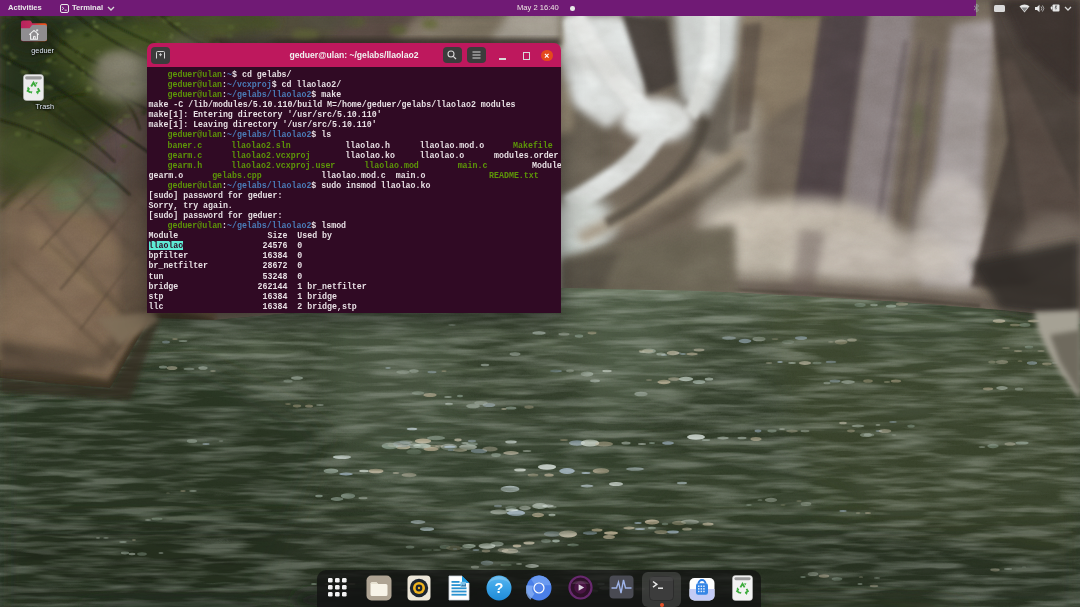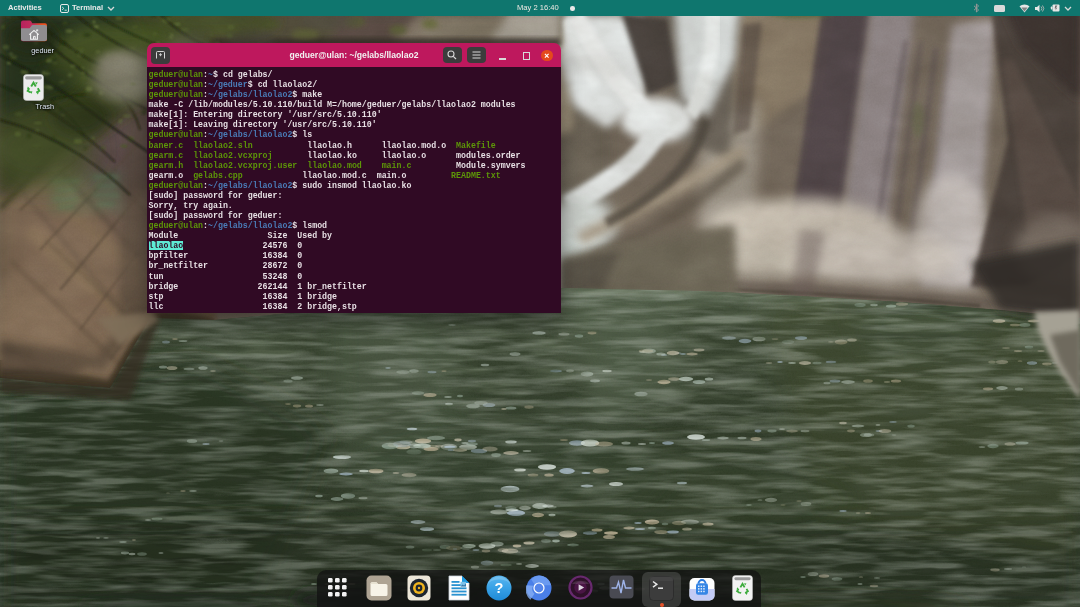--- a/index.html
+++ b/index.html
@@ -1,31 +1,31 @@
 <!DOCTYPE html>
 <html><head><meta charset="utf-8">
 <style>
 html,body{margin:0;padding:0;background:#000;}
 #screen{position:relative;width:1080px;height:607px;overflow:hidden;font-family:"Liberation Sans",sans-serif;}
 #bg{position:absolute;left:0;top:0;}
 
-#topbar{position:absolute;left:0;top:0;width:1080px;height:16px;background:#0f766e;z-index:50;color:#dedede;font-size:7.6px;}
+#topbar{position:absolute;left:0;top:0;width:976px;height:16px;background:#701a75;z-index:50;color:#dedede;font-size:7.6px;}
 #topbar .act{position:absolute;left:8px;top:0;line-height:16px;font-weight:700;color:#e9e9e9;}
 #topbar .appname{position:absolute;left:72px;top:0;line-height:16px;font-weight:700;color:#e9e9e9;}
 #topbar .clock{position:absolute;left:517px;top:0;line-height:16px;font-weight:400;color:#efe9e4;}
 
 .dlabel{position:absolute;color:#dfe8f2;font-size:7.3px;text-align:right;text-shadow:0 1px 2px #000,0 0 2px #000;z-index:10;}
 
 #term{position:absolute;left:147px;top:43px;width:414px;height:270px;z-index:30;border-radius:7px 7px 0 0;box-shadow:0 8px 22px rgba(0,0,0,.45);}
 #ttl{position:absolute;left:0;top:0;width:414px;height:24px;background:#be185d;border-radius:7px 7px 0 0;}
 #ttl .t{position:absolute;left:0;top:0;width:100%;text-align:center;line-height:24px;font-weight:700;font-size:8.6px;color:#f2f2f2;}
 .tbtn{position:absolute;background:#3c3c3c;border-radius:4px;}
 #tbody{position:absolute;left:0;top:24px;width:414px;height:246px;background:#300a24;overflow:hidden;}
 #tbody pre{margin:0;padding:3px 0 0 1.5px;font-family:"Liberation Mono",monospace;font-size:8.27px;line-height:10.08px;font-weight:700;color:#e7e0e4;letter-spacing:0;}
-.g{color:#5d9608;} .b{color:#4a7cb8;} .sel{background:#5eead4;color:#300a24;}
+.g{color:#5d9608;padding-left:19px;} .b{color:#4a7cb8;} .sel{background:#5eead4;color:#300a24;}
 
 #dock{position:absolute;left:317px;top:570px;width:444px;height:37px;background:rgba(17,18,17,0.74);border-radius:9px 9px 0 0;z-index:40;}
 .dicon{position:absolute;top:575px;z-index:41;}
 </style></head><body>
 <div id="screen">
 <svg id="bg" width="1080" height="607" viewBox="0 0 1080 607">
       <defs>
 <filter id="b1" x="-30%" y="-30%" width="160%" height="160%">
           <feGaussianBlur stdDeviation="1.2"></feGaussianBlur>
         </filter>
@@ -717,21 +717,21 @@
         </svg>
         <div style="position:absolute;left:352px;top:15px;width:6.5px;height:1.6px;background:#d9d9d9;"></div>
         <div style="position:absolute;left:375.5px;top:9px;width:5.6px;height:5.6px;border:1.2px solid #d9d9d9;"></div>
         <div style="position:absolute;left:394px;top:6.5px;width:11.5px;height:11.5px;border-radius:50%;background:#e4491c;"></div>
         <svg style="position:absolute;left:397px;top:9.5px" width="5.5" height="5.5" viewBox="0 0 6 6">
           <path d="M1,1 L5,5 M5,1 L1,5" stroke="#fff" stroke-width="1.3"></path>
         </svg>
       </div>
       <div id="tbody">
         <pre><span class="g">geduer@ulan</span>:<span class="b">~</span>$ cd gelabs/
-<span class="g">geduer@ulan</span>:<span class="b">~/geduer</span>$ cd llaolao2/
+<span class="g">geduer@ulan</span>:<span class="b">~/vcxproj</span>$ cd llaolao2/
 <span class="g">geduer@ulan</span>:<span class="b">~/gelabs/llaolao2</span>$ make
 make -C /lib/modules/5.10.110/build M=/home/geduer/gelabs/llaolao2 modules
 make[1]: Entering directory '/usr/src/5.10.110'
 make[1]: Leaving directory '/usr/src/5.10.110'
 <span class="g">geduer@ulan</span>:<span class="b">~/gelabs/llaolao2</span>$ ls
 <span class="g">baner.c</span>  <span class="g">llaolao2.sln</span>           llaolao.h      llaolao.mod.o  <span class="g">Makefile</span>
 <span class="g">gearm.c</span>  <span class="g">llaolao2.vcxproj</span>       llaolao.ko     llaolao.o      modules.order
 <span class="g">gearm.h</span>  <span class="g">llaolao2.vcxproj.user</span>  <span class="g">llaolao.mod</span>    <span class="g">main.c</span>         Module.symvers
 gearm.o  <span class="g">gelabs.cpp</span>            llaolao.mod.c  main.o         <span class="g">README.txt</span>
 <span class="g">geduer@ulan</span>:<span class="b">~/gelabs/llaolao2</span>$ sudo insmod llaolao.ko

